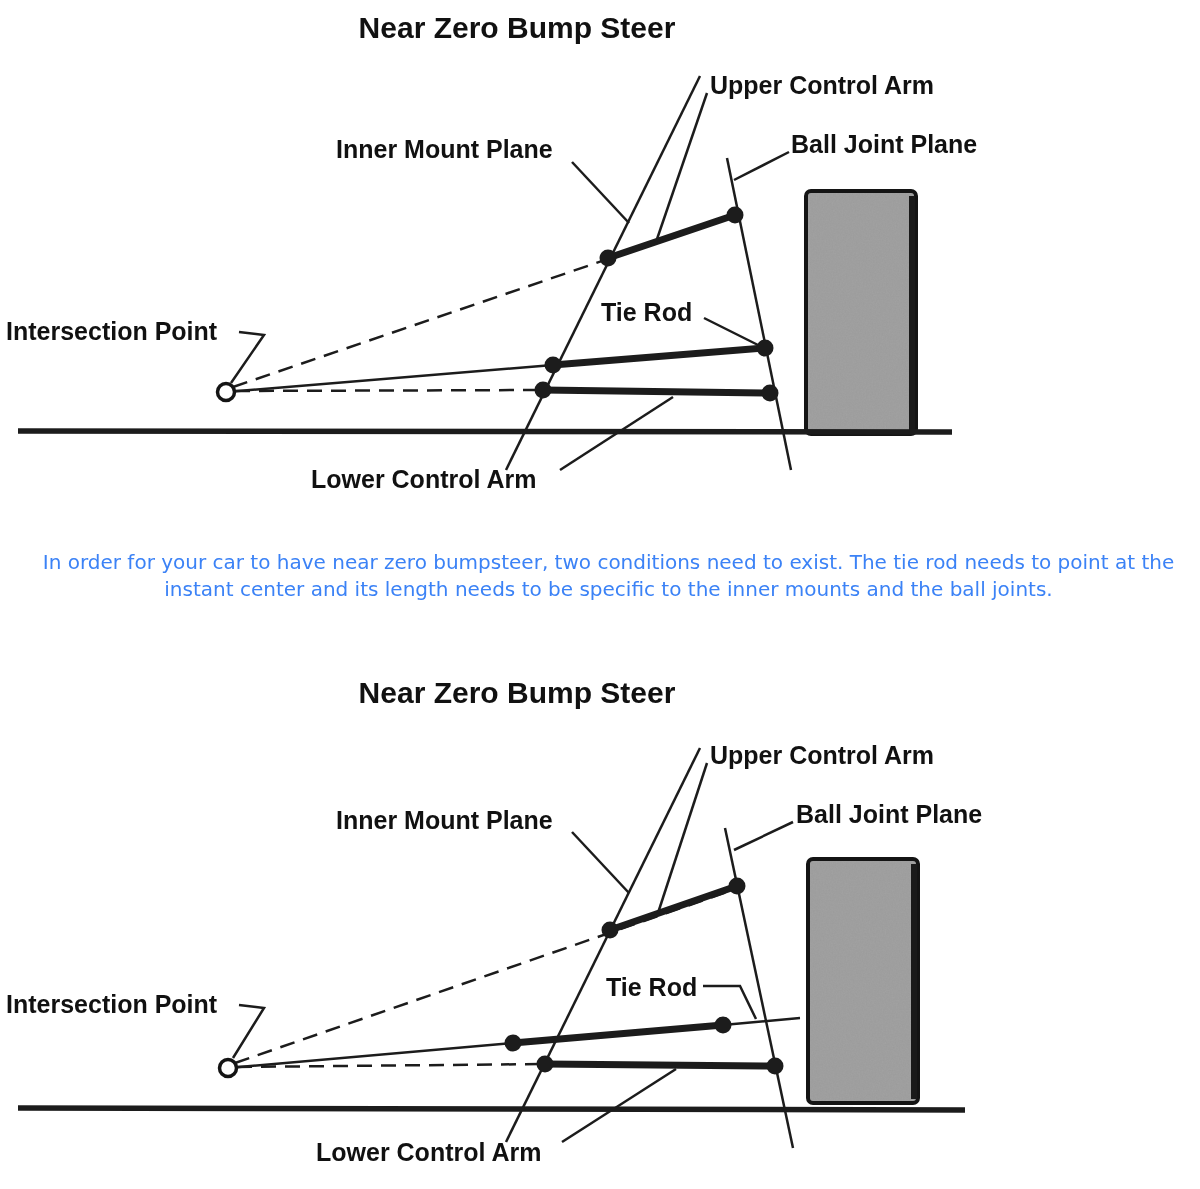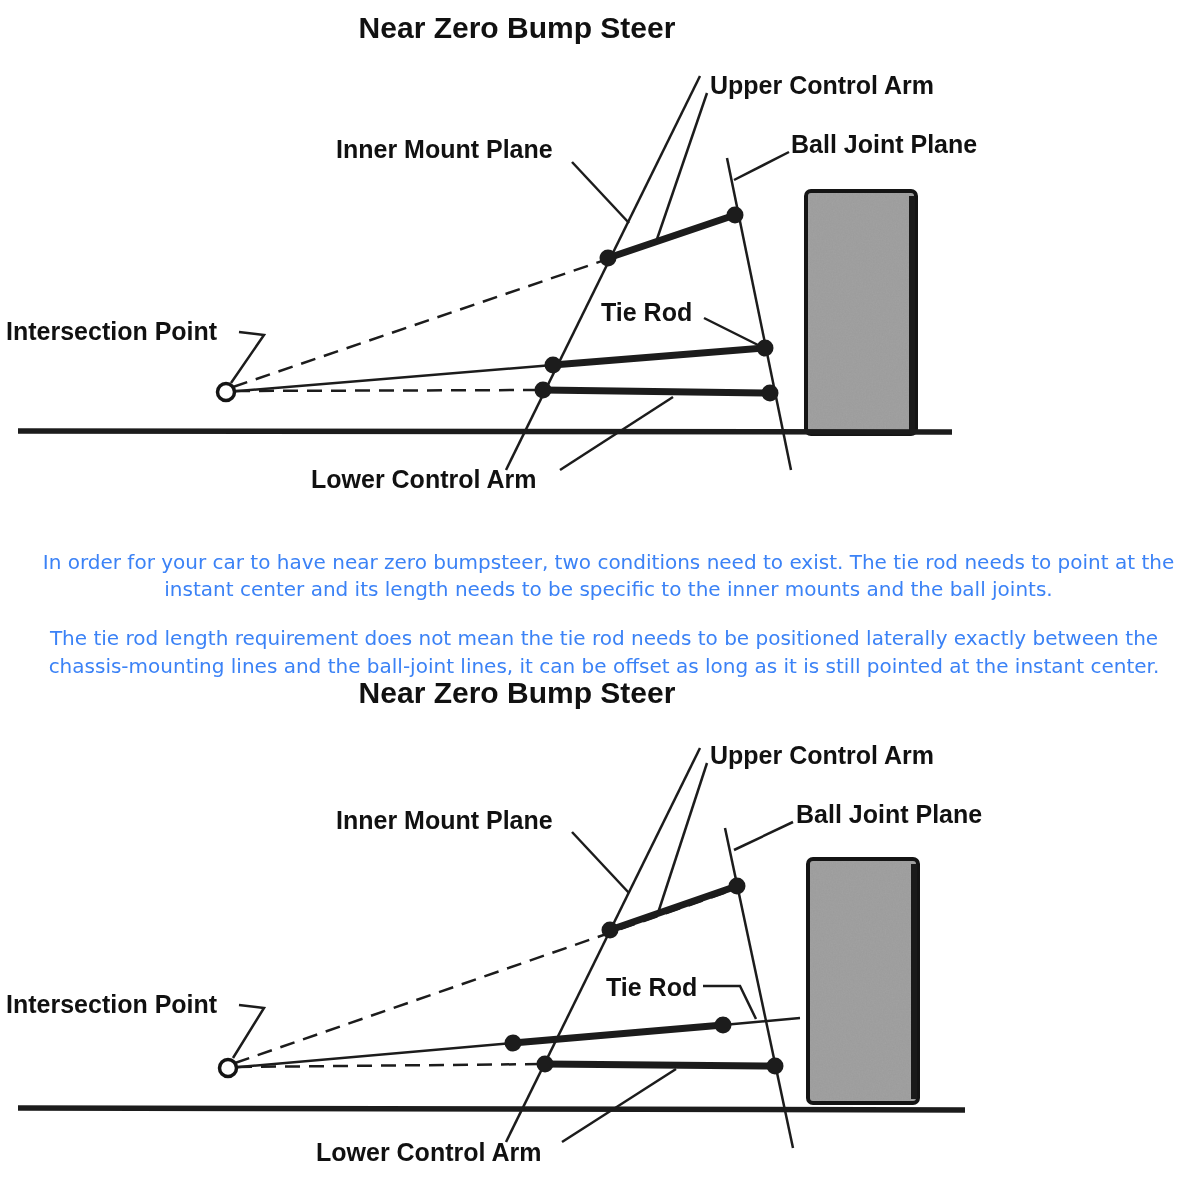--- a/index.html
+++ b/index.html
@@ -112,21 +112,20 @@
       <text class="dlabel" x="336" y="158">Inner Mount Plane</text>
       <text class="dlabel" x="791" y="153">Ball Joint Plane</text>
       <text class="dlabel" x="601" y="321">Tie Rod</text>
       <text class="dlabel" x="6" y="340">Intersection Point</text>
       <text class="dlabel" x="311" y="488">Lower Control Arm</text>
     </g>
   </svg>
 
   <div class="copy">
     <p>In order for your car to have near zero bumpsteer, two conditions need to exist. The tie rod needs to point at the instant center and its length needs to be specific to the inner mounts and the ball joints.</p>
-    <p>The tie rod length requirement does not mean the tie rod needs to be positioned laterally exactly between the chassis-mounting lines and the ball-joint lines, it can be offset as long as it is still pointed at the instant center.</p>
   </div>
 
   <svg id="diagram-bottom" width="1200" height="529" viewBox="0 660 1200 529">
     <defs>
       <filter id="grainB" x="-5%" y="-5%" width="110%" height="110%">
         <feTurbulence type="fractalNoise" baseFrequency="0.7" numOctaves="2" seed="9" stitchTiles="stitch" result="t"></feTurbulence>
         <feColorMatrix in="t" type="matrix" values="0 0 0 0 0.30  0 0 0 0 0.30  0 0 0 0 0.30  0 0 0 0.55 0" result="s"></feColorMatrix>
         <feComposite operator="in" in="s" in2="SourceGraphic"></feComposite>
       </filter>
     </defs>

